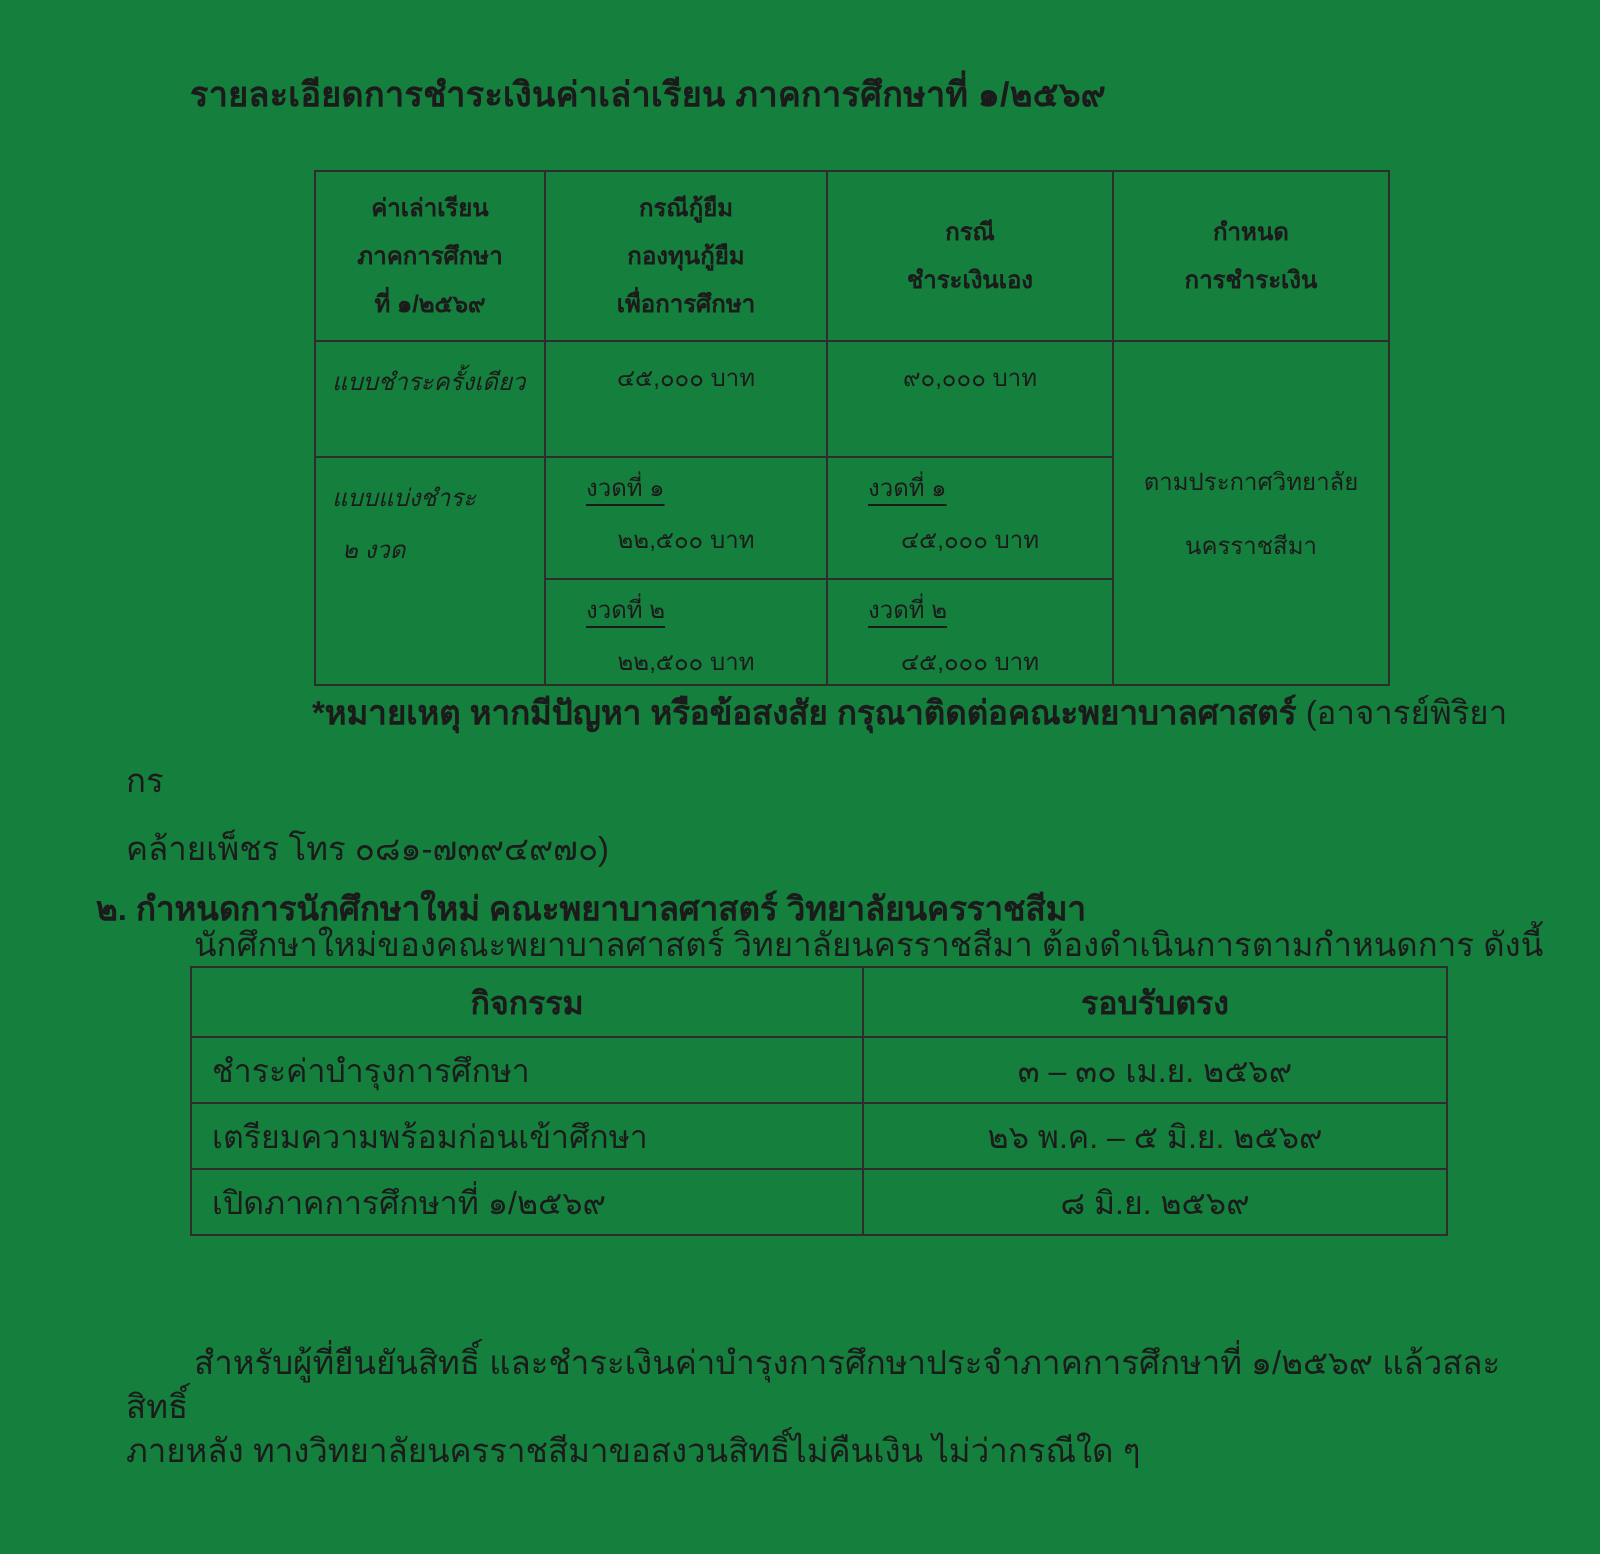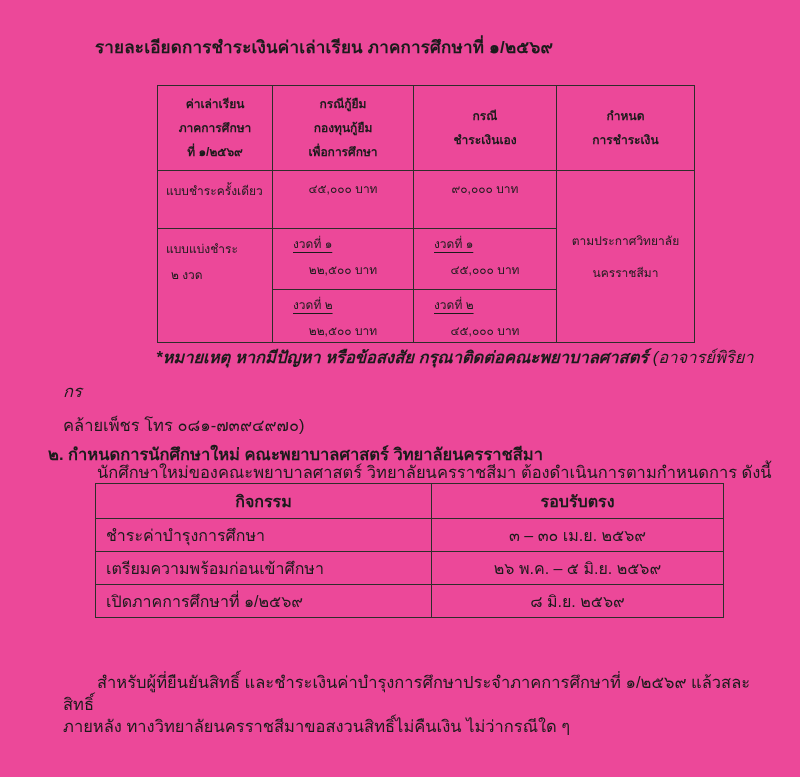--- a/index.html
+++ b/index.html
@@ -1,19 +1,19 @@
 <!DOCTYPE html>
 <html><head>
 <meta charset="utf-8">
 <style>
   html,body { margin:0; padding:0; background:#ffffff; }
   .page {
     position:relative;
     width:800px; height:777px;
-    background:#ec4899;
+    background:#15803d;
     color:#1b1b1b;
     font-family:"Liberation Sans", sans-serif;
     overflow:hidden;
   }
   .b { font-weight:bold; }
 
   .doc-title {
     position:absolute; left:95px; top:33px;
     font-size:17px; font-weight:bold; letter-spacing:.2px;
   }
@@ -27,38 +27,38 @@
   .t1 td { border:1.4px solid #2e2d2b; padding:0; vertical-align:top; }
   .t1 tr.hdr td {
     height:76px; vertical-align:middle; text-align:center;
     font-weight:bold; padding:4px 2px;
   }
   .t1 tr.hdr td div { line-height:24px; }
   .t1 tr.rowA td { height:48px; }
   .t1 tr.rowB td { height:60px; }
   .t1 tr.rowC td { height:52px; }
   .t1 .cell-label { padding:7px 4px 2px 8px; }
-  .t1 .cell-label div { line-height:26px; }
+  .t1 .cell-label div { line-height:26px;font-style:italic; }
   .t1 .cell-label .l2 { padding-left:5px; }
   .t1 .amt-top { text-align:center; padding-top:8px; }
   .t1 .inst-label {
     display:inline-block; margin:5px 0 0 20px;
     text-decoration:underline; text-underline-offset:4px;
   }
   .t1 .inst-amt { text-align:center; padding-top:7px; }
   .t1 .cell-schedule {
     vertical-align:middle; text-align:center; line-height:32px;
   }
 
   
   .note {
     position:absolute; left:63px; top:340px; width:700px;
     font-size:16.5px; line-height:34px;
   }
-  .note .indent { text-indent:93px;font-style:italic; }
+  .note .indent { text-indent:93px; }
 
   
   .sec-heading { position:absolute; font-size:16.5px; font-weight:bold; }
   .sec2-heading { left:48px; top:441px; }
   .sec2-intro { position:absolute; left:97px; top:459px; font-size:16.5px; }
 
   .t2 {
     position:absolute; left:95px; top:483px; width:628px;
     font-size:16px;
   }

